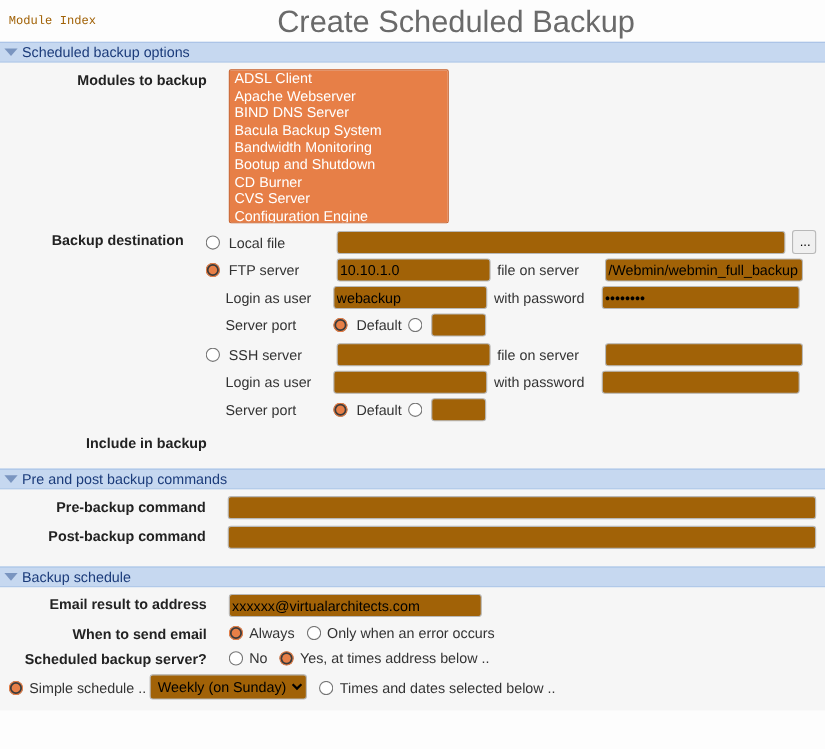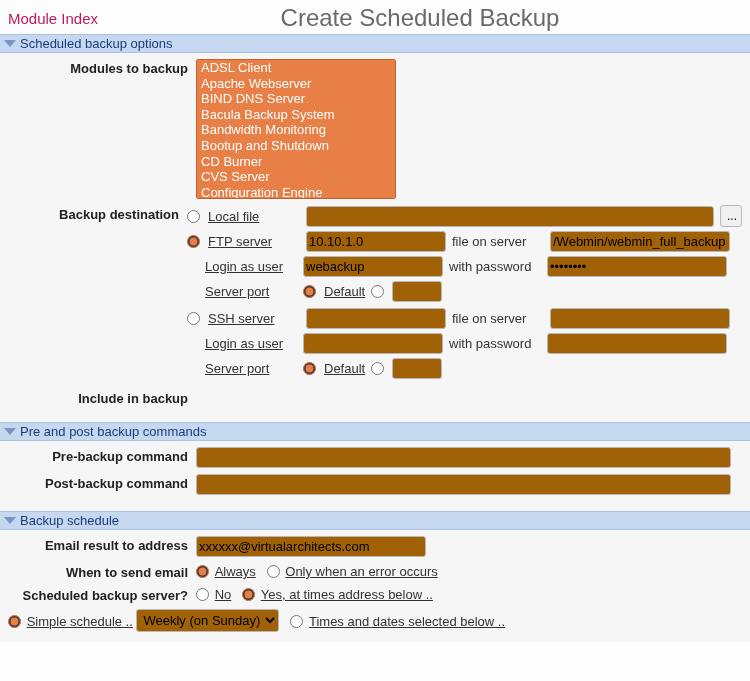--- a/index.html
+++ b/index.html
@@ -1,40 +1,40 @@
 <!DOCTYPE html>
 <html><head>
 <meta charset="utf-8">
 <style>
   html,body{margin:0;padding:0;font-family:Arial,Helvetica,sans-serif;font-size:13px;color:#333;background:#fdfdfd;}
   body{width:750px;}
-  a.module-index{color:#be185d;text-decoration:none;font-size:15px;}
+  a.module-index{color:#a16207;text-decoration:none;font-size:11px;font-family:Liberation Mono, monospace;}
   .topbar{display:flex;align-items:center;padding:4px 8px 2px 8px;}
-  .title{flex:1;text-align:center;font-size:24px;color:#6a6a6a;}
+  .title{flex:1;text-align:center;font-size:28px;color:#6a6a6a;}
   .section-header{background:#c6d8f0;border-top:1px solid #a9c3e6;border-bottom:1px solid #a9c3e6;padding:1px 4px;display:flex;align-items:center;gap:4px;font-weight:normal;color:#1b3b7a;}
   .section-header .chev{width:0;height:0;border-left:6px solid transparent;border-right:6px solid transparent;border-top:7px solid #7a95c0;}
   .section-body{background:#f6f6f6;padding:6px 8px 10px 8px;}
-  .row{display:flex;align-items:flex-start;margin-bottom:6px;gap:8px;}
+  .row{display:flex;align-items:flex-start;margin-bottom:6px;gap:20px;}
   .row>.label{width:180px;text-align:right;font-weight:bold;color:#222;padding-top:2px;}
   .row>.control{flex:1;}
   select.modlist{width:200px;height:140px;background:#e77f47;color:#fff;border:1px solid #c65f2a;font-size:13px;}
   select.modlist option{padding:0 4px;}
   input[type=text],input[type=password],textarea,select.sched{border:1px solid #b8b8b8;background:#a16207;border-radius:3px;font-size:13px;padding:2px 2px;box-sizing:border-box;}
   textarea{width:535px;height:48px;font-family:monospace;resize:none;}
   .wide{width:535px;}
   .browse{width:22px;height:22px;border:1px solid #b8b8b8;background:#f0f0f0;border-radius:3px;font-size:12px;line-height:1;}
   .dest-line{display:flex;align-items:center;gap:6px;margin-bottom:4px;}
   .dest-line .midlabel{width:92px;text-align:left;}
   .dest-line .sublabel{width:92px;display:inline-block;}
   .dest-line input.short{width:140px;}
   .dest-line input.long{width:180px;}
   .dest-line.indent{padding-left:18px;}
   input[type=radio],input[type=checkbox]{accent-color:#e77f47;margin:0 2px 0 0;vertical-align:middle;}
   .small-disabled{width:50px;background:#e9e9e9;}
-  .inline-label{vertical-align:middle;text-decoration:underline;}
+  .inline-label{vertical-align:middle;}
 </style>
 </head>
 <body>
 
 <div class="topbar">
   <a href="#" class="module-index">Module Index</a>
   <div class="title">Create Scheduled Backup</div>
 </div>
 
 <div class="section-header">

